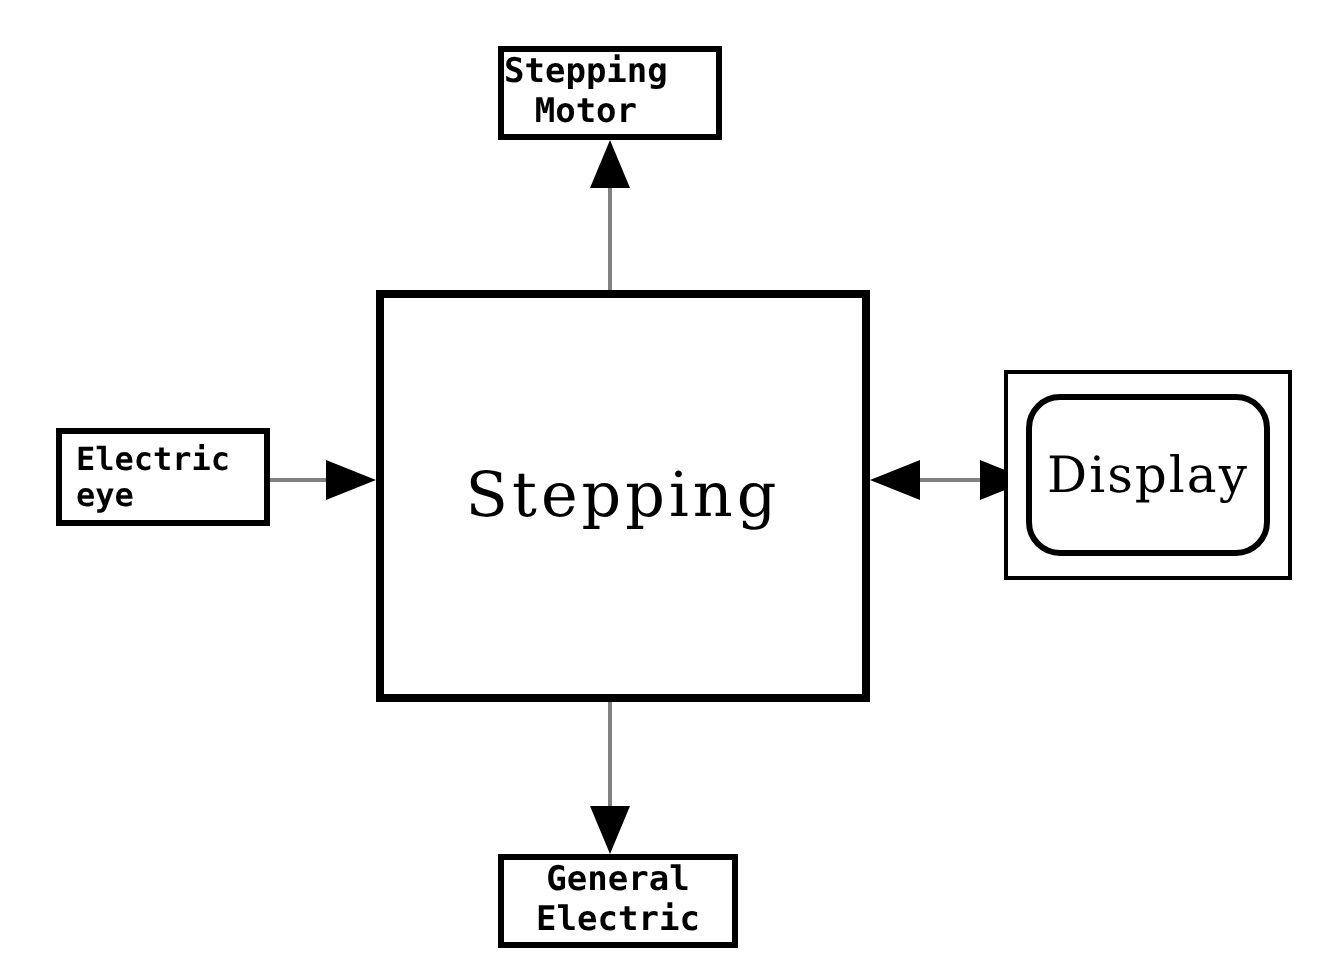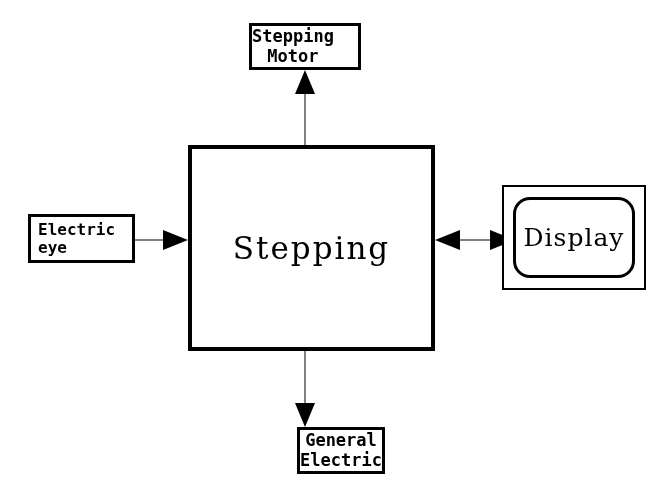--- a/index.html
+++ b/index.html
@@ -78,25 +78,24 @@
   #node-stepping-motor .node-label {
     font-size: 17px;
     text-align: center;
     font-weight: bold;
   }
 
   
   #node-general-electric {
     left: 249px;
     top: 427px;
-    width: 88px;
+    width: 120px;
     height: 47px;
     border: 3px solid #000000;
     align-items: center;
-    margin-left: 48px;
   }
   #node-general-electric .node-label {
     font-size: 17px;
     text-align: center;
     font-weight: bold;
   }
 
   
   #node-electric-eye {
     left: 28px;

